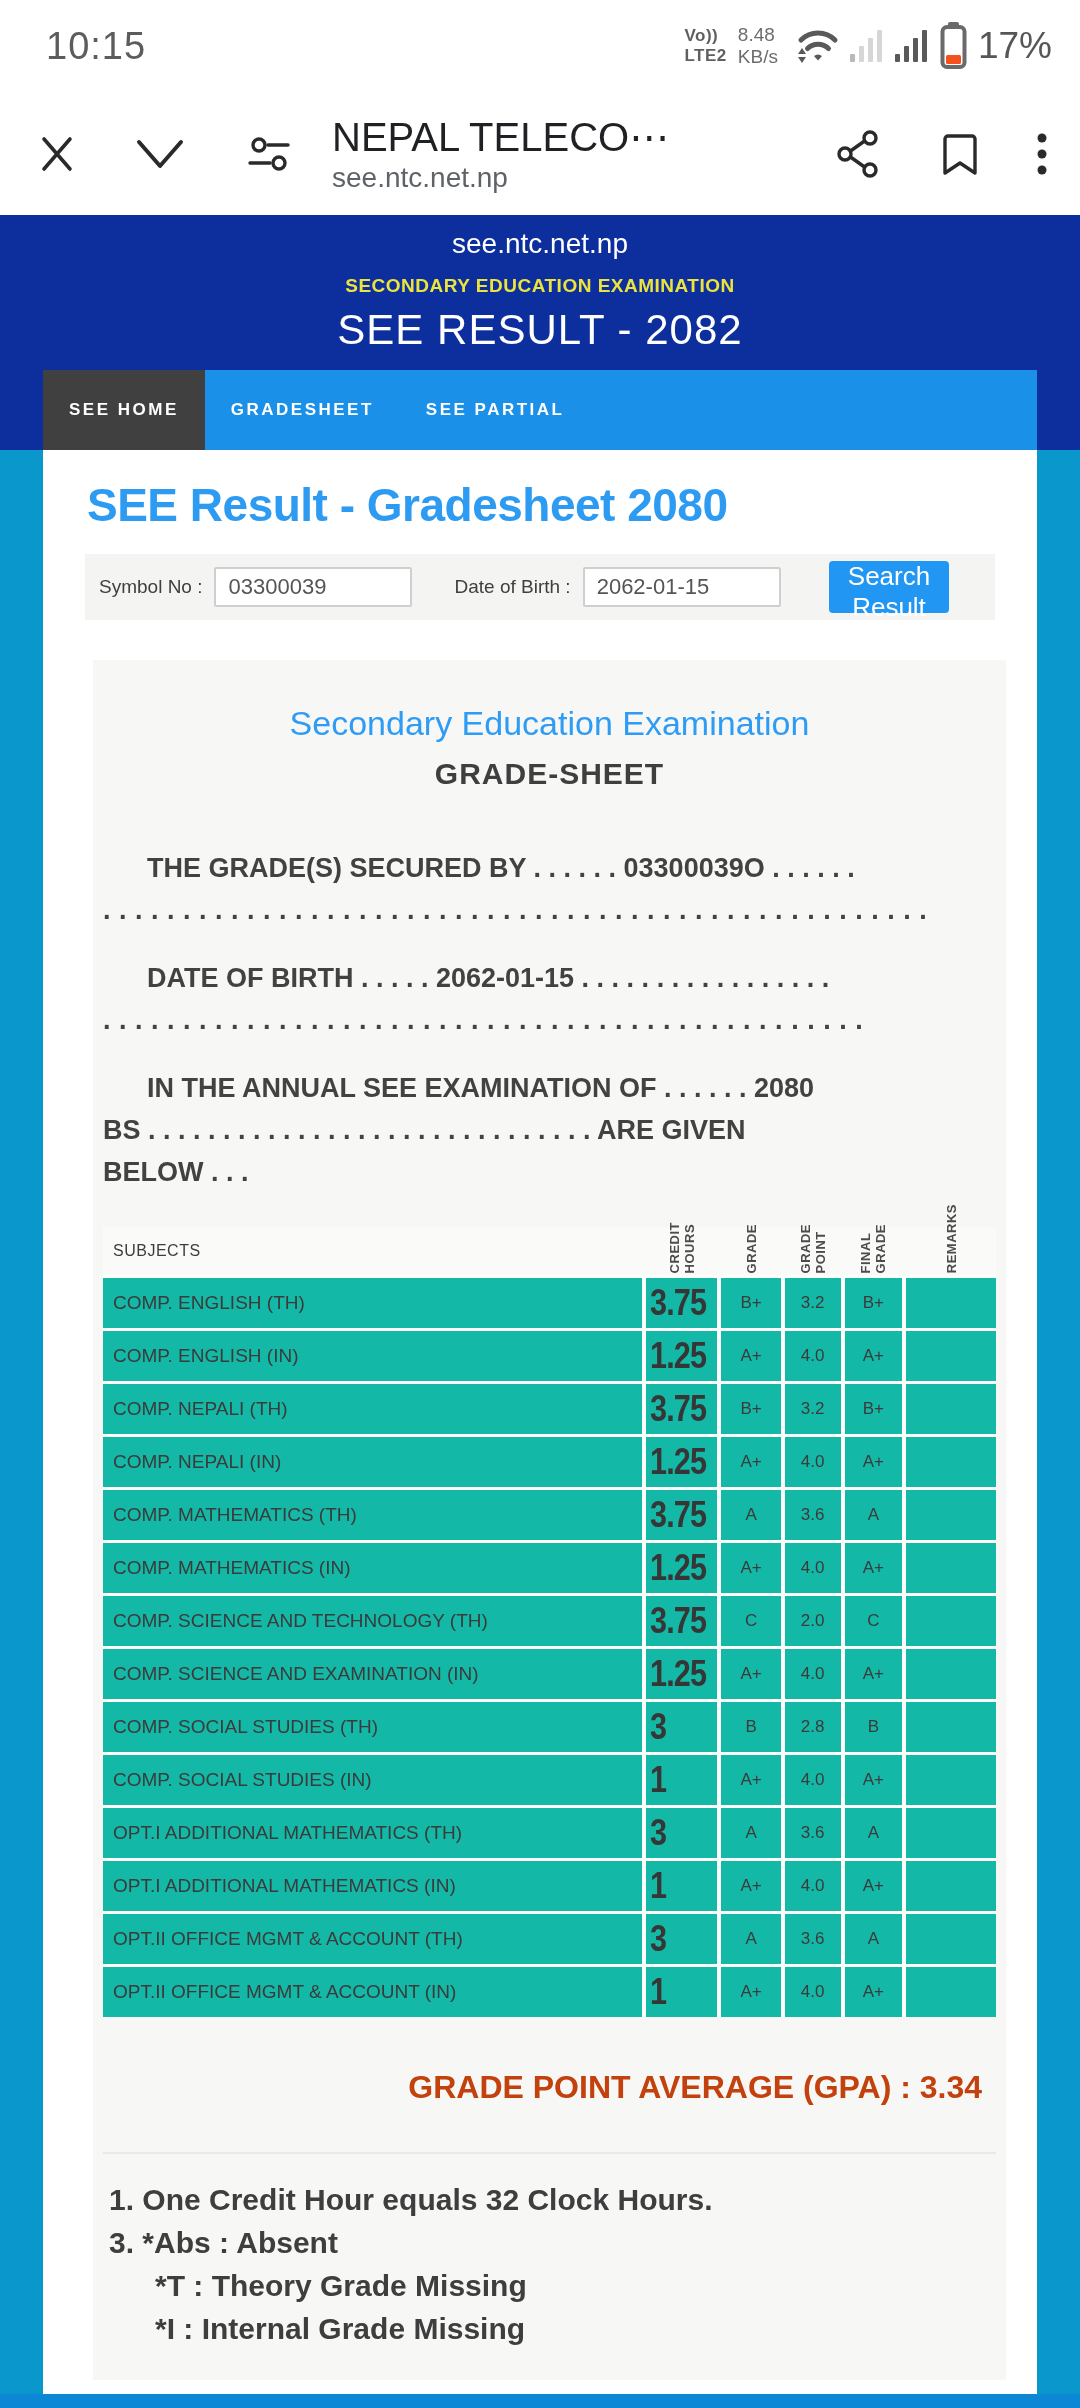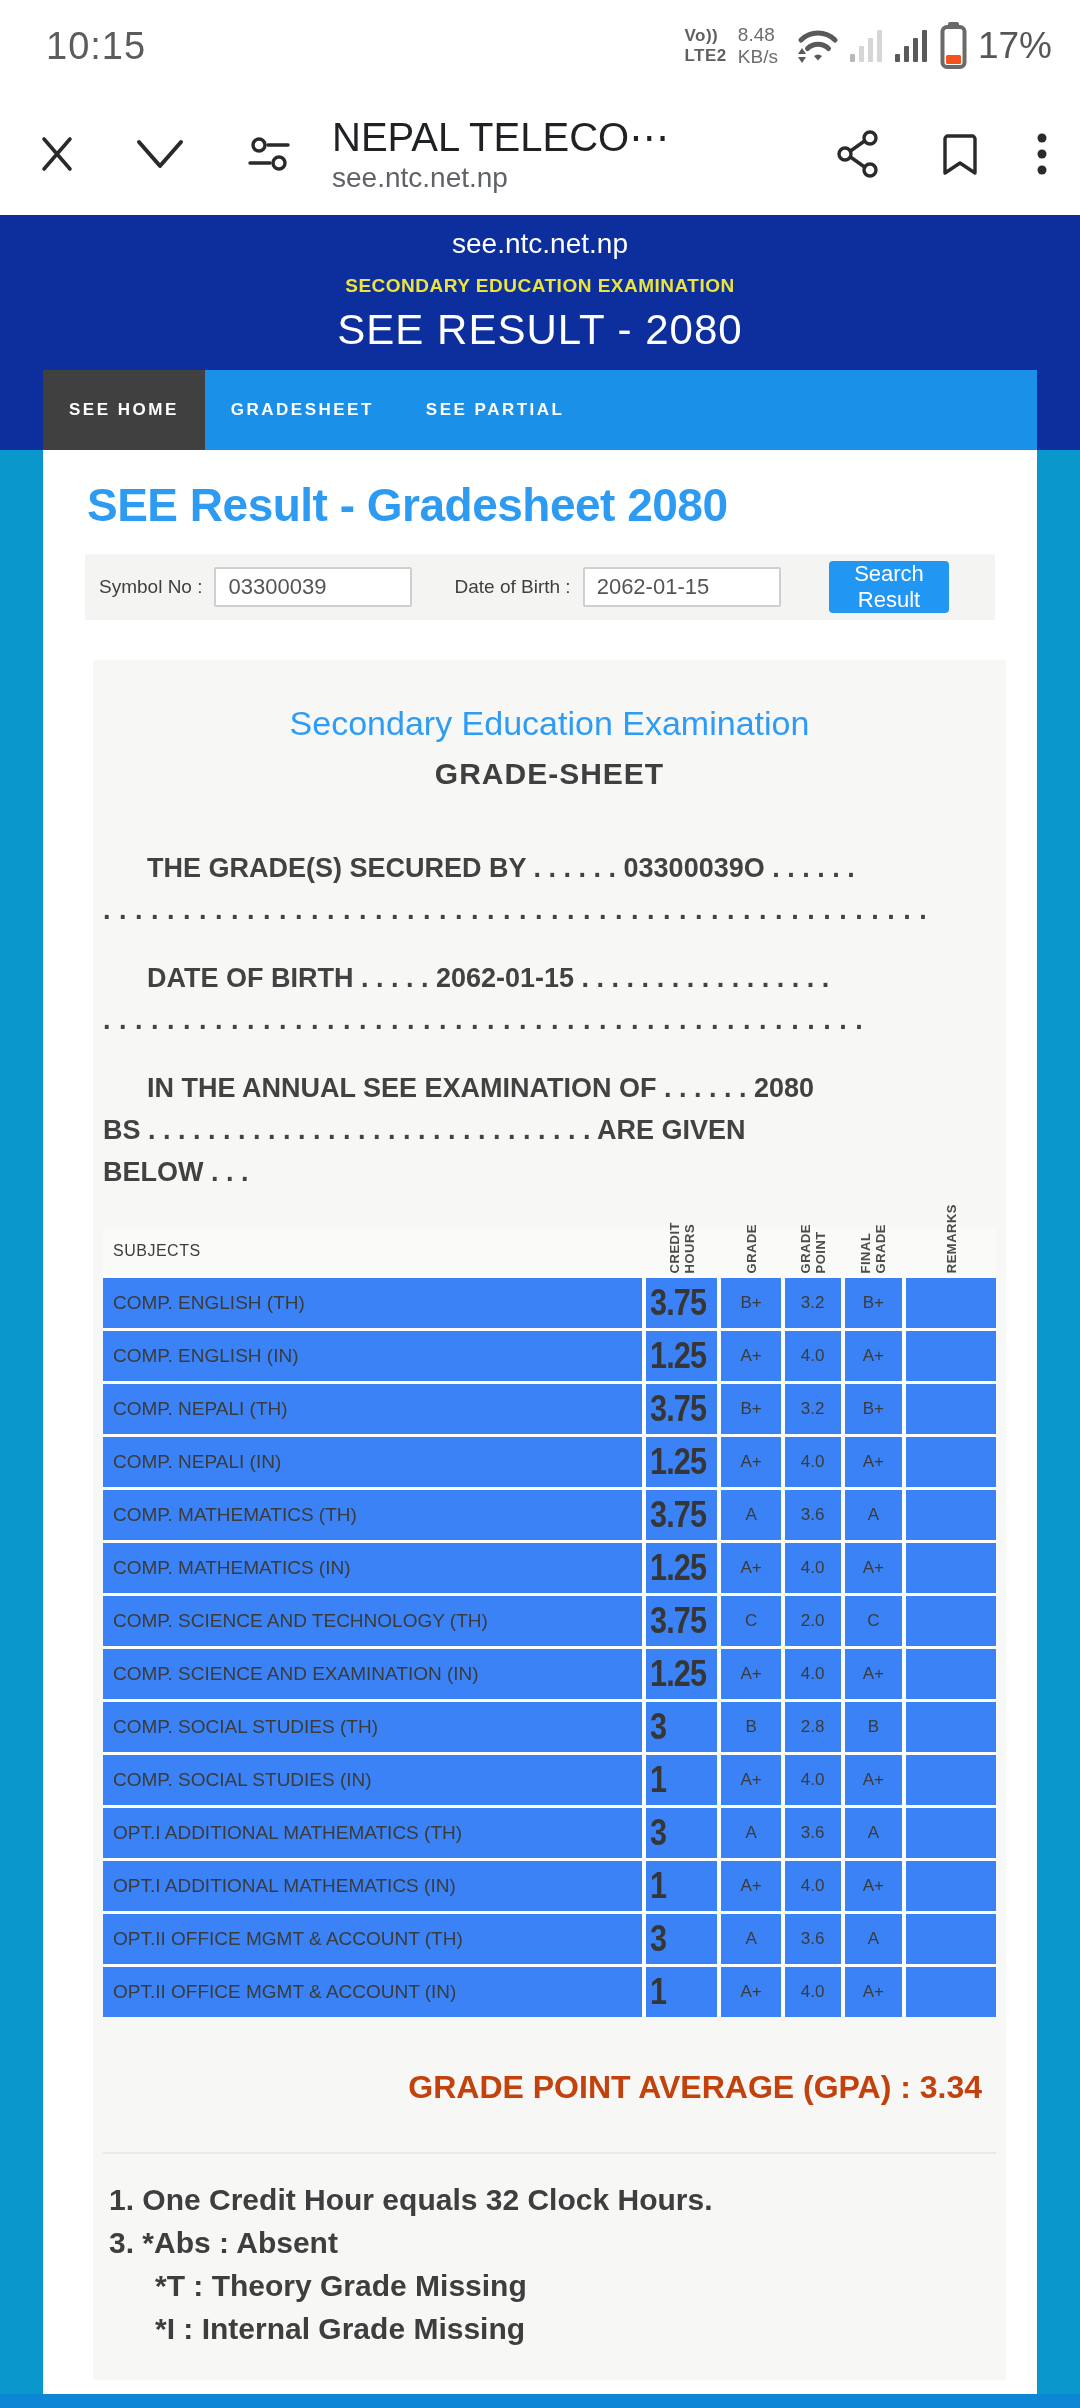--- a/index.html
+++ b/index.html
@@ -41,39 +41,39 @@
 
   
   .main { background:#0a97cc; }
   .content { margin:0 43px; background:#ffffff; min-height:1944px; padding-top:28px; }
   .page-title { margin-left:44px; font-size:46px; color:#2d9bf1; letter-spacing:-0.5px; }
 
   .form-bar { margin:22px 42px 0 42px; height:66px; background:#f4f4f2; display:flex; align-items:center; font-size:19px; color:#3f3f3f; }
   .form-label { margin-left:14px; white-space:nowrap; }
   .form-input { margin-left:12px; width:198px; height:40px; border:2px solid #cfcfcf; border-radius:2px; background:#ffffff; font-family:"Liberation Sans",sans-serif; font-size:22px; color:#555555; padding-left:12px; }
   .form-label.dob { margin-left:42px; }
-  .search-btn { margin-left:auto; margin-right:46px; width:120px; height:52px; background:#2196f3; color:#ffffff; border:none; border-radius:4px; font-family:"Liberation Sans",sans-serif; font-size:22px; cursor:pointer; }
+  .search-btn { margin-left:auto; margin-right:46px; width:120px; height:52px; background:#2196f3; color:#ffffff; border:none; border-radius:4px; font-family:"Liberation Sans",sans-serif; font-size:26px; cursor:pointer; }
 
   
   .card { margin:40px 31px 0 50px; background:#f7f7f5; padding:44px 10px 30px 10px; }
   .gs-title { text-align:center; font-size:34px; color:#2e9cf4; }
   .gs-sub { text-align:center; margin-top:14px; font-size:30px; font-weight:bold; color:#3f3f3f; letter-spacing:1px; }
   .gs-paras { margin-top:56px; font-size:27px; font-weight:bold; color:#424242; }
   .gs-para { margin-bottom:26px; }
   .gs-line { line-height:42px; white-space:nowrap; overflow:hidden; }
   .gs-line.first { padding-left:44px; }
   .gs-line.dots { letter-spacing:0.5px; }
 
   
   .gtable { margin-top:34px; }
   .thead { display:flex; height:48px; background:#fafaf8; }
   .hcell { display:flex; align-items:flex-end; justify-content:center; overflow:visible; }
   .hcell.sub { align-items:center; justify-content:flex-start; padding-left:10px; font-size:16px; color:#3d3d3d; letter-spacing:0.5px; }
   .rot { writing-mode:vertical-rl; transform:rotate(180deg); font-size:13px; font-weight:bold; color:#4c4c4c; letter-spacing:0.5px; line-height:15px; text-align:left; padding-top:2px; }
-  .trow { display:flex; height:53px; border-top:3px solid #fdfdfb; background:#3b82f6; }
+  .trow { display:flex; height:53px; border-top:3px solid #fdfdfb; background:#14b8a6; }
   .cell { display:flex; align-items:center; }
   .cell + .cell, .hcell + .hcell { border-left:4px solid #fafaf8; }
   .cell + .cell { border-left-color:#fdfdfb; }
   .col-sub { width:60.4%; }
   .col-credit { width:8.4%; }
   .col-grade { width:7.1%; }
   .col-gp { width:6.7%; }
   .col-final { width:6.9%; }
   .col-rem { width:10.5%; }
   .cell.sub { padding-left:10px; font-size:19px; color:#3b3b3b; }
@@ -175,21 +175,21 @@
         <circle cx="6" cy="8" r="4.5" fill="#2a2a2a"></circle>
         <circle cx="6" cy="24" r="4.5" fill="#2a2a2a"></circle>
         <circle cx="6" cy="40" r="4.5" fill="#2a2a2a"></circle>
       </svg>
     </div>
   </div>
 
   <div class="banner">
     <div class="banner-url">see.ntc.net.np</div>
     <div class="banner-sub">SECONDARY EDUCATION EXAMINATION</div>
-    <div class="banner-title">SEE RESULT - 2080</div>
+    <div class="banner-title">SEE RESULT - 2082</div>
     <div class="nav" id="nav-tabs">
         <div class="nav-tab active">SEE HOME</div>
         <div class="nav-tab">GRADESHEET</div>
         <div class="nav-tab">SEE PARTIAL</div>
       </div>
   </div>
 
   <div class="main">
     <div class="content">
       <h1 class="page-title">SEE Result - Gradesheet 2080</h1>

